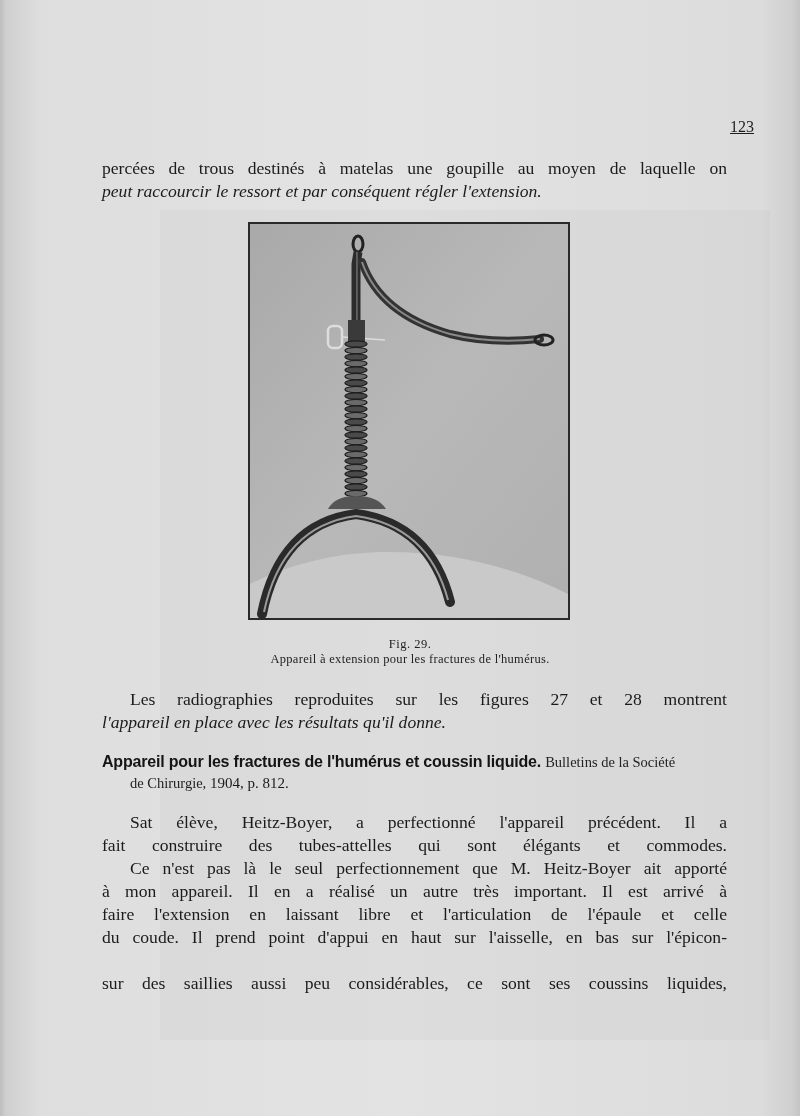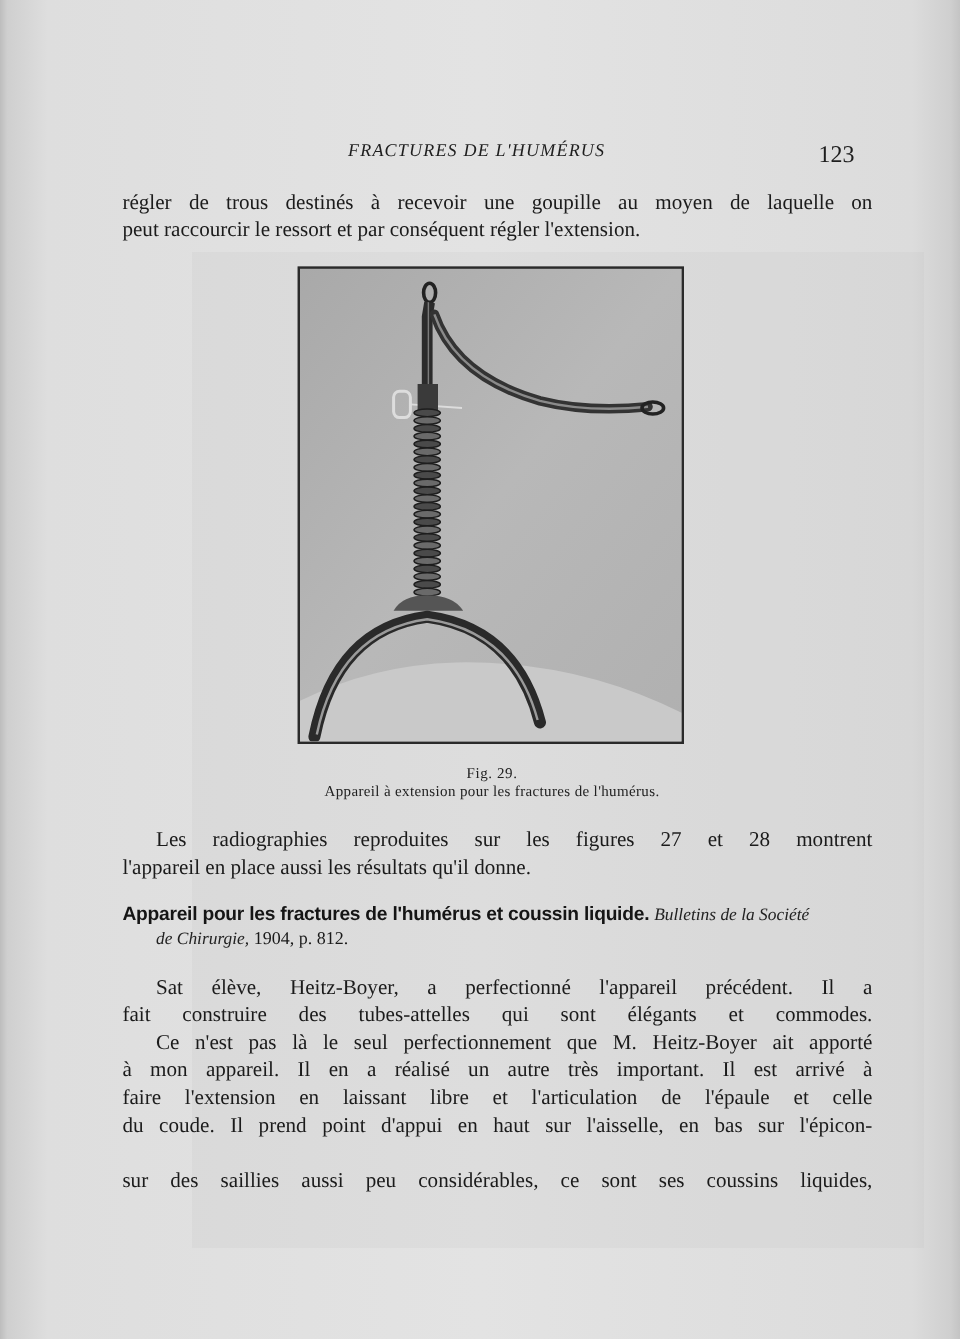--- a/index.html
+++ b/index.html
@@ -15,28 +15,28 @@
     }
     .bleed {
       position: absolute; left: 160px; top: 210px; width: 610px; height: 830px;
       background: rgba(180,180,180,0.12);
     }
     .running-head {
       position: absolute; top: 118px; left: 290px;
       font-style: italic; font-size: 15px; letter-spacing: 1px; color: #1e1e1e;
     }
     .page-number {
-      position: absolute; top: 118px; left: 682px; font-size: 20px; color: #1e1e1e;
+      position: absolute; top: 118px; left: 730px; font-size: 16px; color: #1e1e1e; text-decoration: underline;
     }
     .text-line {
       position: absolute; left: 102px; width: 625px;
       font-size: 17.6px; line-height: 23px; color: #1b1b1b;
       white-space: nowrap; text-align: justify; text-align-last: justify;
     }
-    .last { text-align-last: left; }
+    .last { text-align-last: left; font-style: italic; }
     .indent { left: 130px; width: 597px; }
     .figure-frame {
       position: absolute; left: 248px; top: 222px; width: 318px; height: 394px;
       border: 2px solid #2a2a2a; background: #b5b5b5; overflow: hidden;
     }
     .figure-frame svg { display: block; }
     .fig-label {
       position: absolute; top: 637px; left: 0; width: 820px; text-align: center;
       font-size: 12.5px; letter-spacing: 0.5px; color: #222;
     }
@@ -45,32 +45,31 @@
       font-size: 12.5px; letter-spacing: 0.3px; color: #222;
     }
     .heading-line {
       position: absolute; left: 102px; width: 625px; font-size: 16.5px;
       line-height: 23px; white-space: nowrap;
     }
     .heading-bold {
       font-family: "Liberation Sans", "DejaVu Sans", sans-serif; font-weight: bold;
       font-size: 16px; letter-spacing: -0.2px; color: #151515;
     }
-    .heading-italic { font-style: italic; font-size: 14.5px; color: #222; }
+    .heading-italic { font-size: 14.5px; color: #222; }
   </style>
 </head>
 <body>
 
 <div class="page">
   <div class="bleed"></div>
 
-  <div class="running-head">FRACTURES DE L'HUMÉRUS</div>
   <div class="page-number">123</div>
 
-  <div class="text-line" style="top:157px">régler de trous destinés à recevoir une goupille au moyen de laquelle on</div>
+  <div class="text-line" style="top:157px">percées de trous destinés à matelas une goupille au moyen de laquelle on</div>
   <div class="text-line last" style="top:180px">peut raccourcir le ressort et par conséquent régler l'extension.</div>
 
   <div class="figure-frame">
     <svg width="318" height="394" viewBox="0 0 318 394">
       <defs>
         <linearGradient id="bg" x1="0" y1="0" x2="1" y2="1">
           <stop offset="0" stop-color="#a9a9a9"></stop>
           <stop offset="0.5" stop-color="#b8b8b8"></stop>
           <stop offset="1" stop-color="#b0b0b0"></stop>
         </linearGradient>
@@ -119,21 +118,21 @@
       <path d="M78 285 Q85 272 106 272 Q128 272 136 285 Z" fill="#555"></path>
       <path d="M12 390 Q30 300 106 290 Q180 300 200 378" fill="none" stroke="#2a2a2a" stroke-width="10" stroke-linecap="round"></path>
       <path d="M14 388 Q32 302 106 292 Q178 302 198 376" fill="none" stroke="#9a9a9a" stroke-width="2"></path>
     </svg>
   </div>
 
   <div class="fig-label">Fig. 29.</div>
   <div class="fig-caption">Appareil à extension pour les fractures de l'humérus.</div>
 
   <div class="text-line indent" style="top:688px">Les radiographies reproduites sur les figures 27 et 28 montrent</div>
-  <div class="text-line last" style="top:711px">l'appareil en place aussi les résultats qu'il donne.</div>
+  <div class="text-line last" style="top:711px">l'appareil en place avec les résultats qu'il donne.</div>
 
   <div class="heading-line" style="top:750px">
     <span class="heading-bold">Appareil pour les fractures de l'humérus et coussin liquide.</span>
     <span class="heading-italic">Bulletins de la Société</span>
   </div>
   <div class="heading-line" style="top:772px; left:130px; font-size:15px;">
     <span class="heading-italic">de Chirurgie,</span><span> 1904, p. 812.</span>
   </div>
 
   <div class="text-line indent" style="top:811px">Sat élève, Heitz-Boyer, a perfectionné l'appareil précédent. Il a</div>

